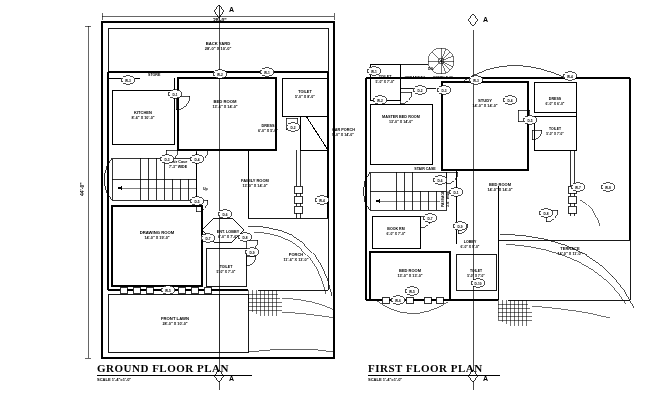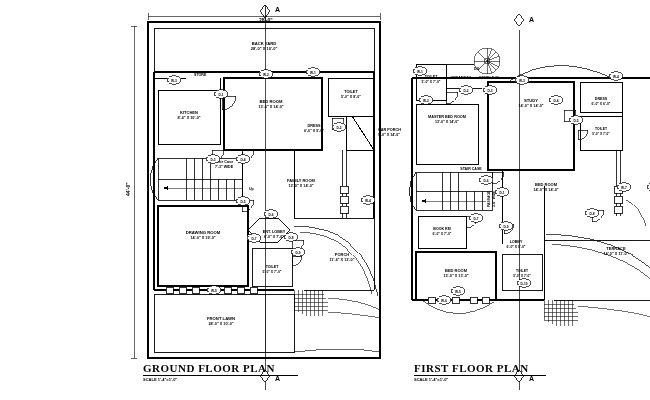--- a/index.html
+++ b/index.html
@@ -1,18 +1,18 @@
 <!DOCTYPE html>
 <html><head>
 <meta charset="utf-8">
 <style>
   html,body{margin:0;padding:0;background:#ffffff;}
   body{width:650px;height:400px;overflow:hidden;
        font-family:"Liberation Serif", serif;color:#000;}
-  #sheet{position:relative;width:594px;height:400px;background:#fff;padding-left:46px;}
+  #sheet{position:relative;width:594px;height:400px;background:#fff;}
   svg{display:block;}
   .lbl{font-family:"Liberation Sans", sans-serif;font-weight:bold;}
   .ttl{font-family:"Liberation Serif", serif;font-weight:bold;}
 </style>
 </head>
 <body>
 
 <div id="sheet">
   <svg width="650" height="400" viewBox="0 0 650 400" shape-rendering="crispEdges">
 

